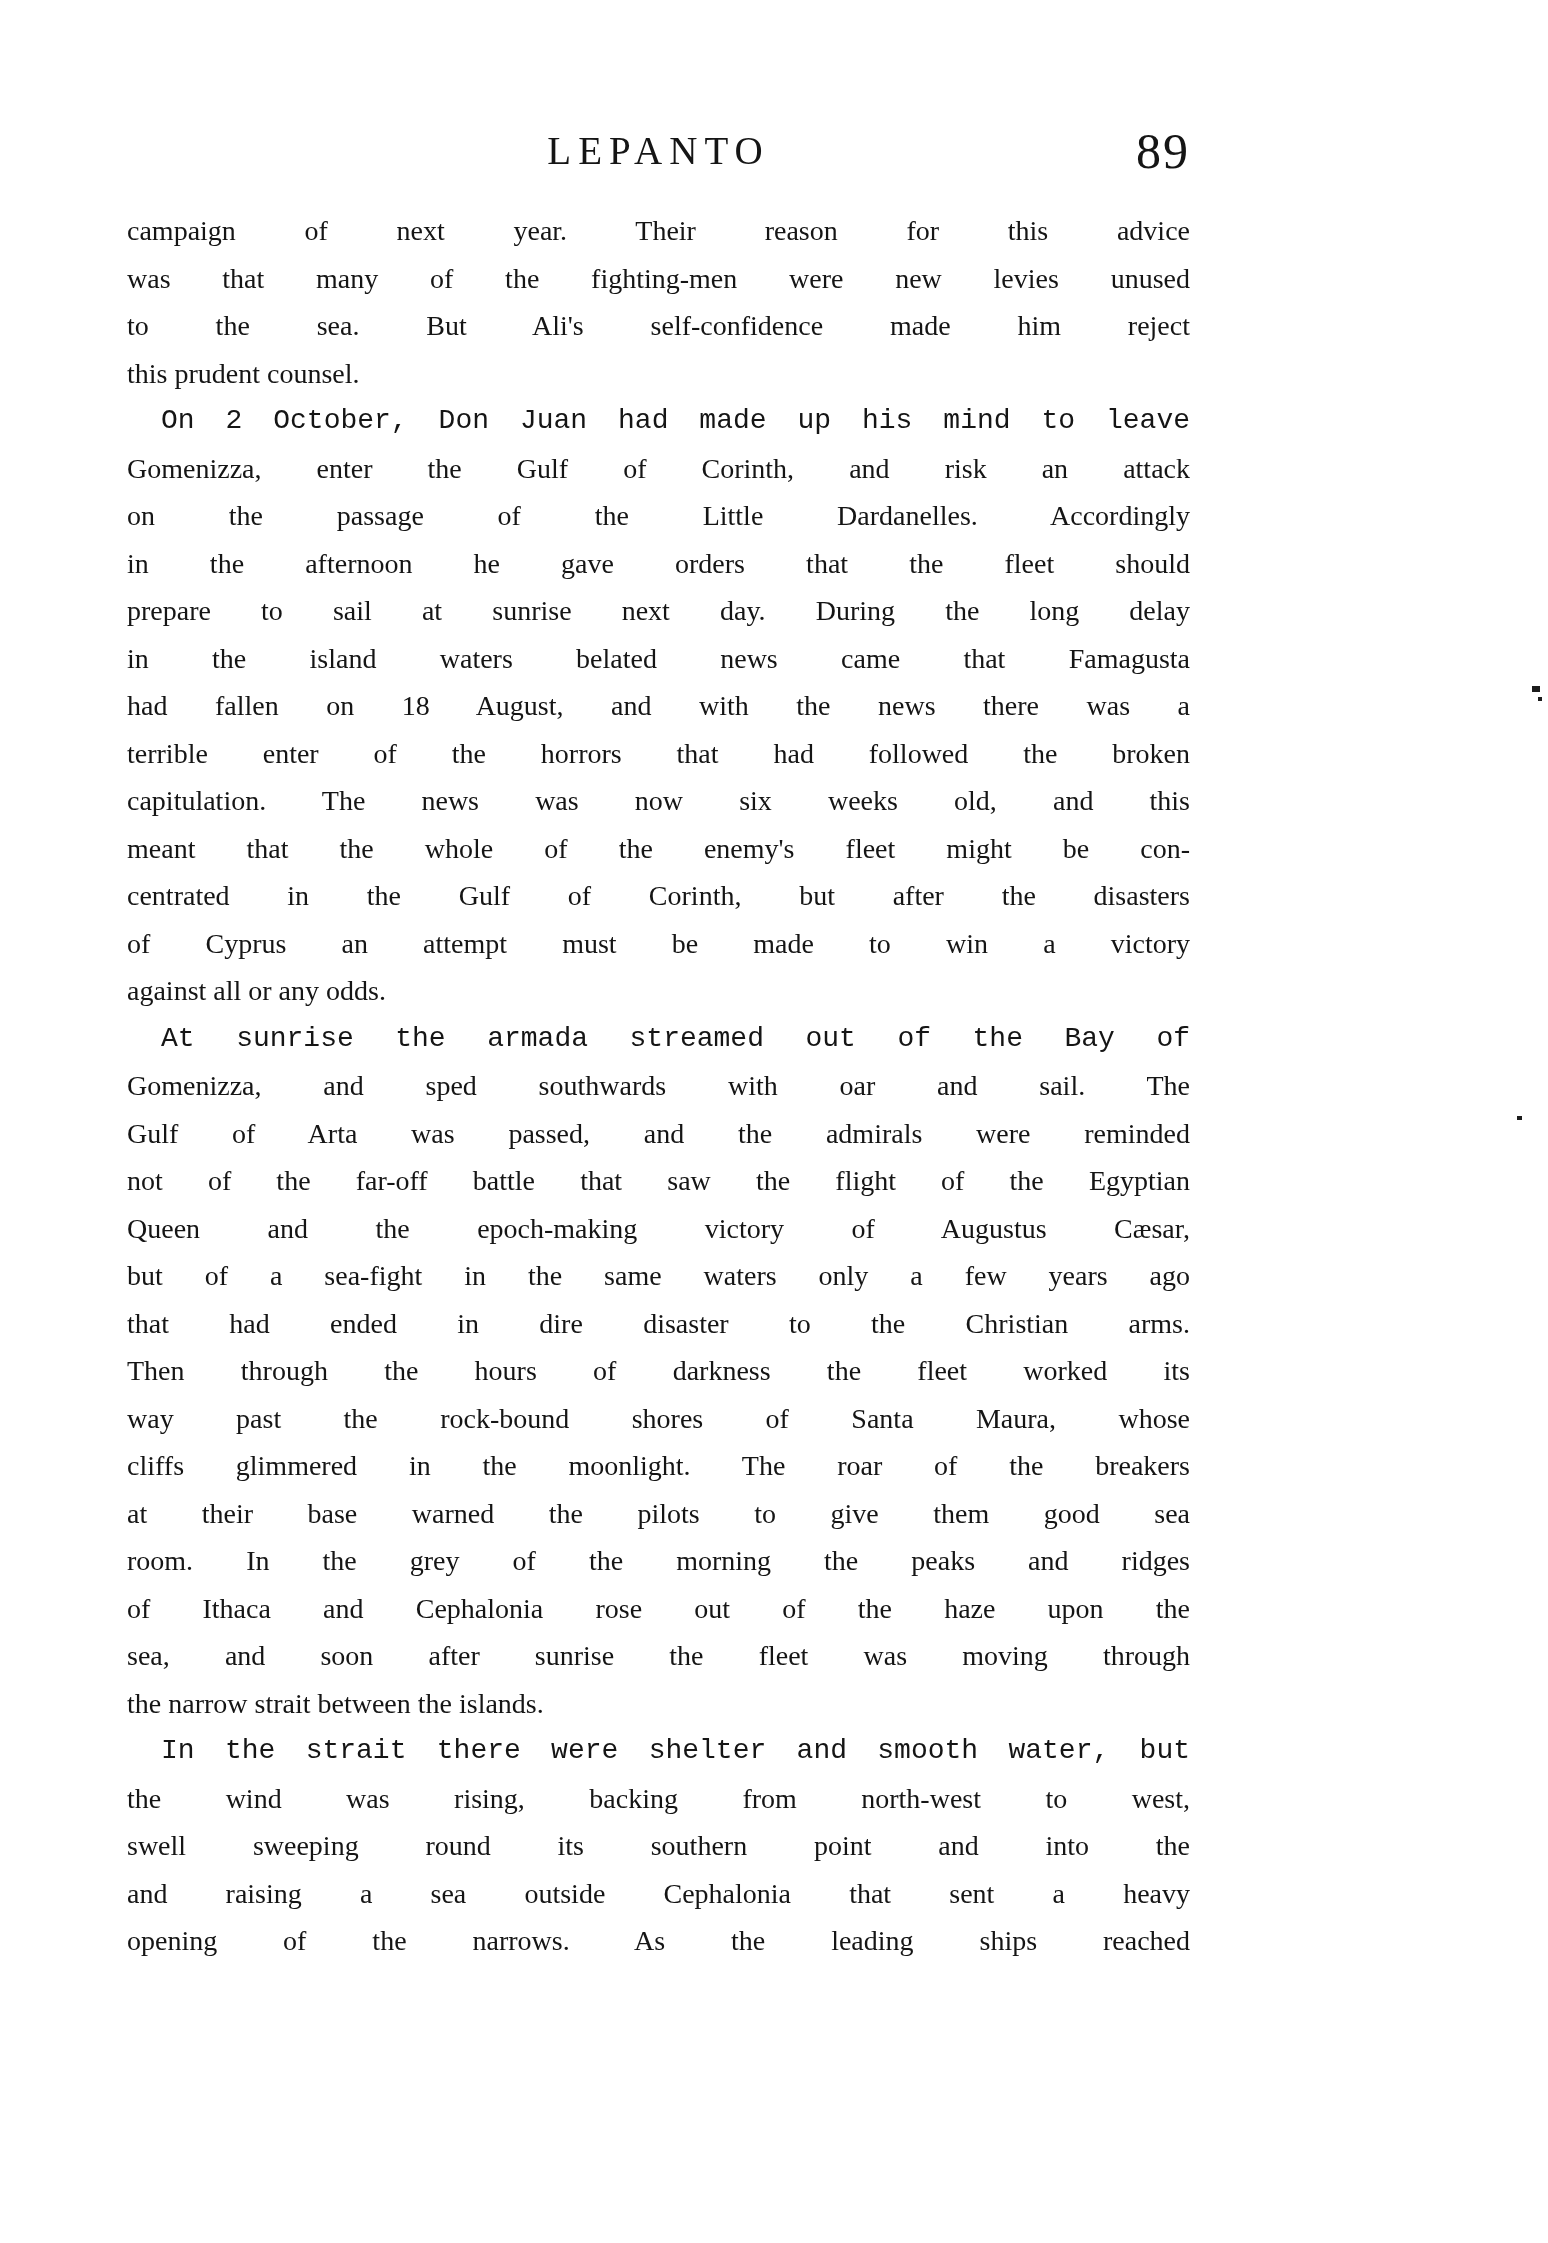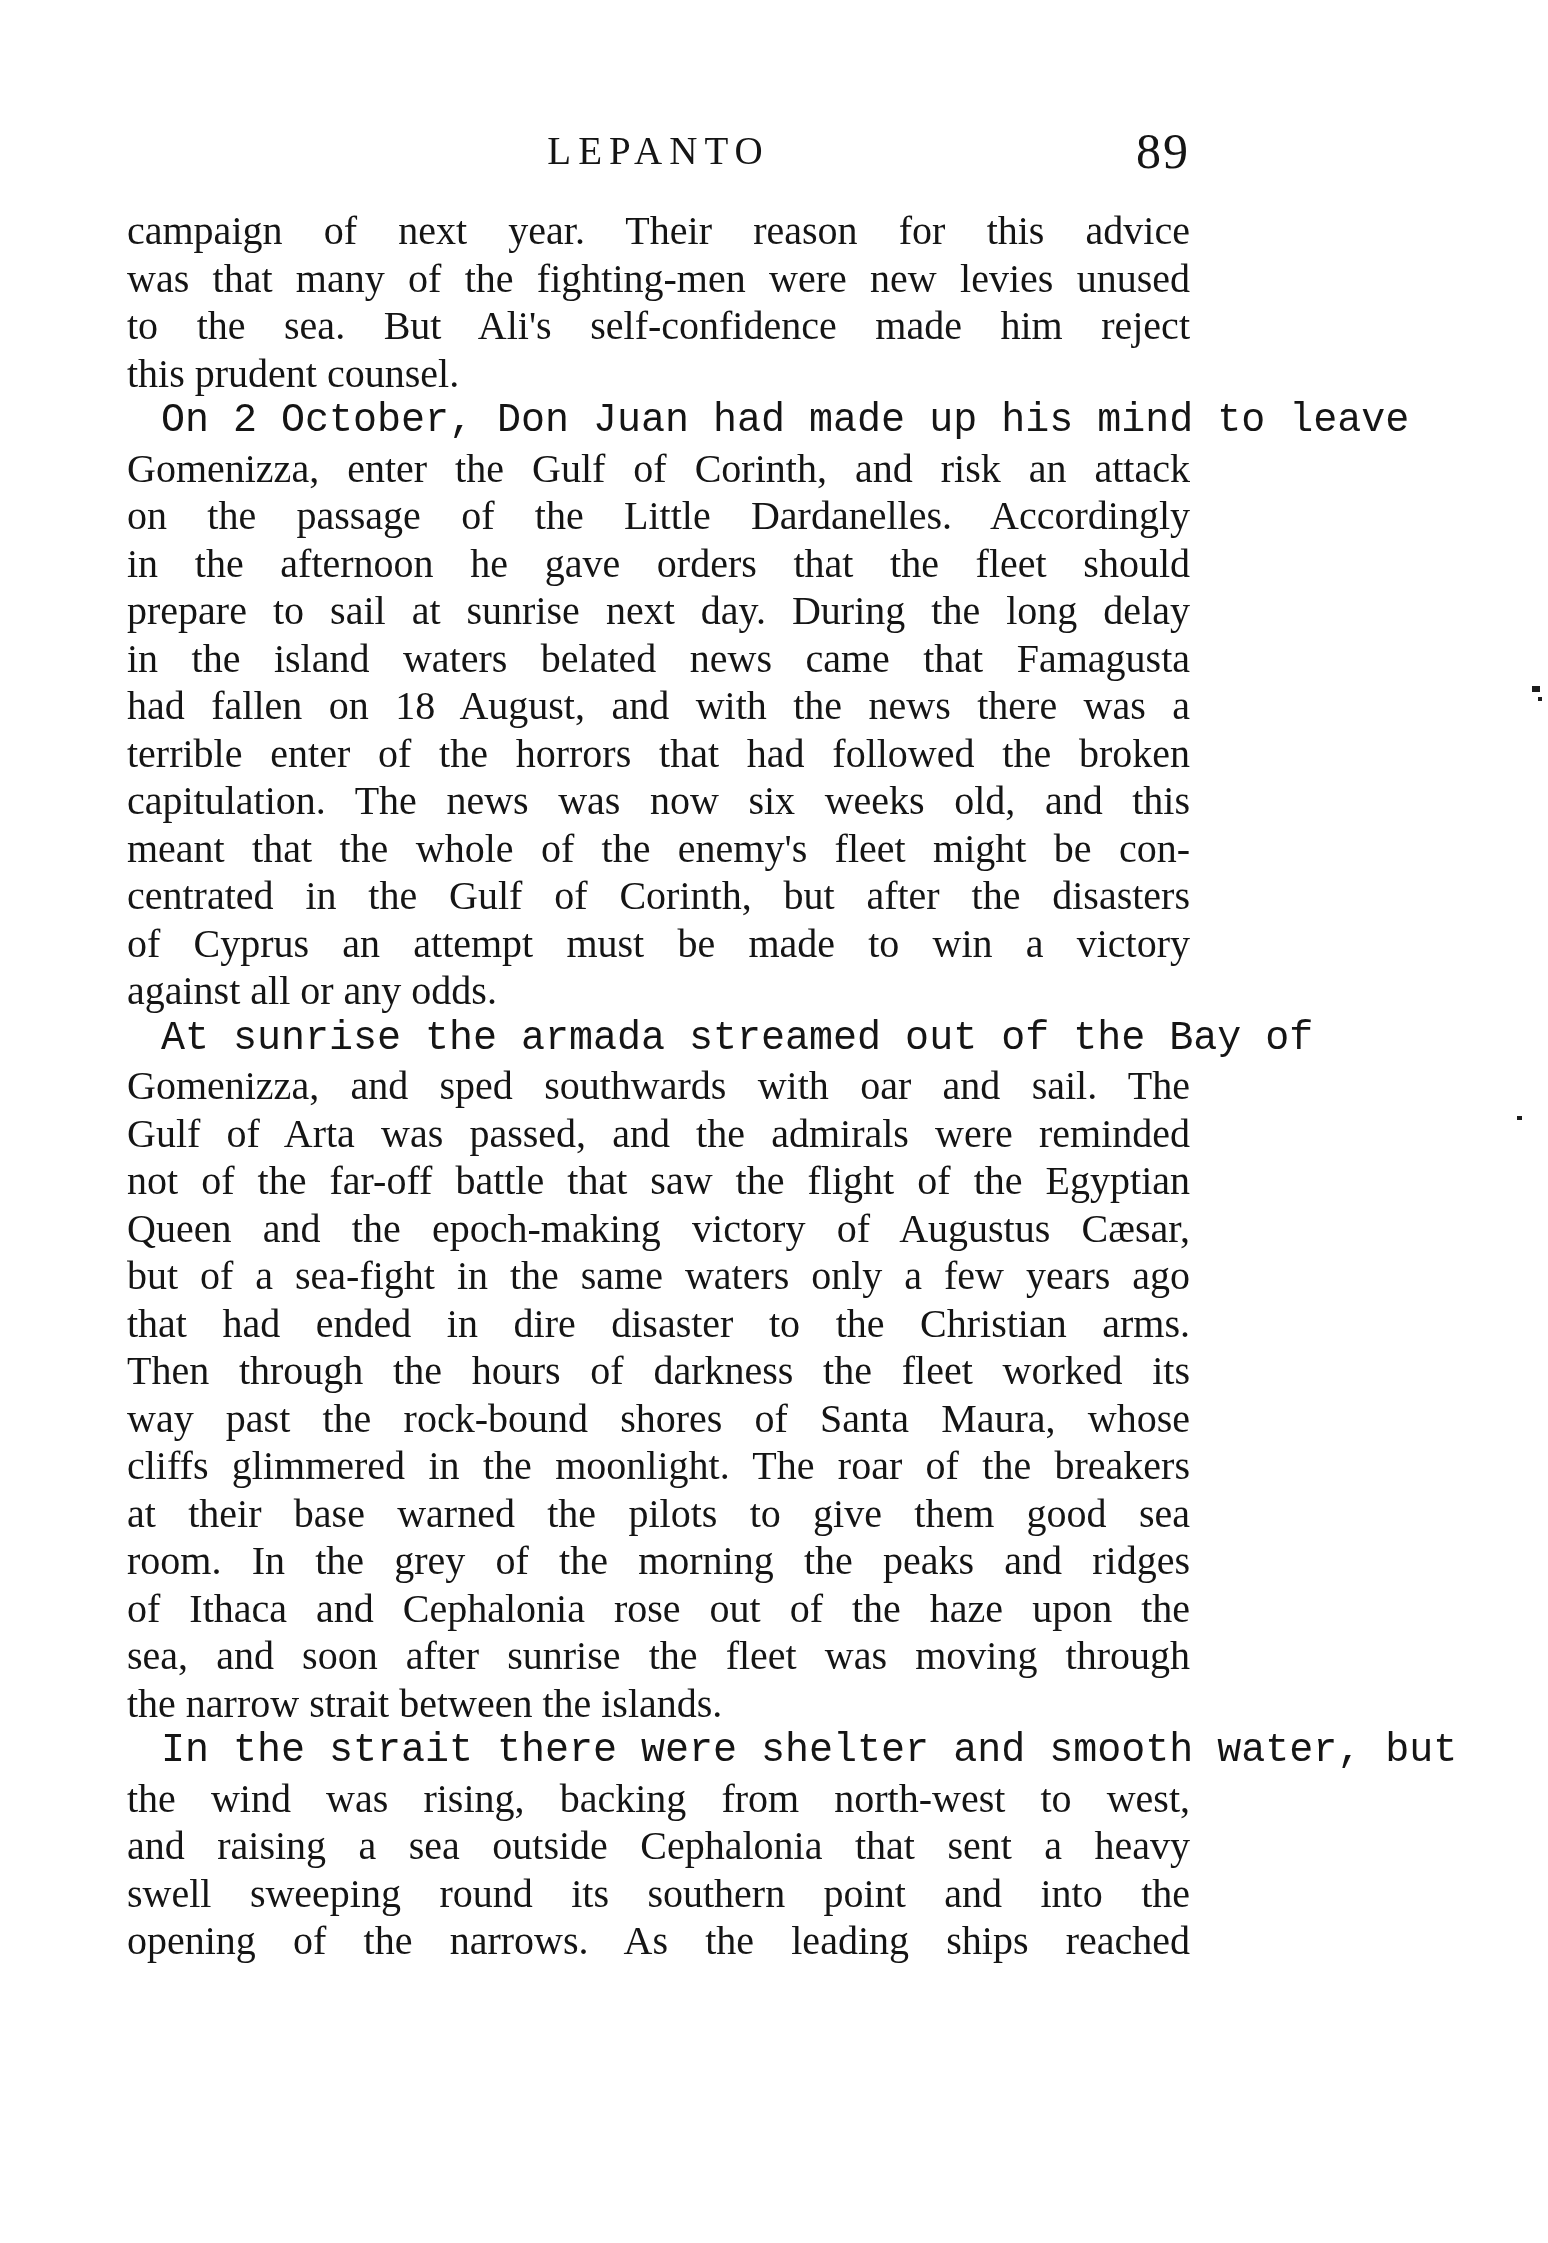--- a/index.html
+++ b/index.html
@@ -41,21 +41,21 @@
   .page-num {
     position: absolute;
     right: 0;
     top: 0;
     font-size: 50px;
     letter-spacing: 2px;
     line-height: 42px;
   }
   .page-text {
     margin-top: 35px;
-    font-size: 40px;
+    font-size: 28px;
   }
   .para { margin: 0; }
   .line {
     line-height: 47.5px;
     height: 47.5px;
     text-align: justify;
     text-align-last: justify;
     overflow: visible;
     white-space: nowrap;
   }
@@ -113,22 +113,22 @@
           <div class="line">cliffs glimmered in the moonlight. The roar of the breakers</div>
           <div class="line">at their base warned the pilots to give them good sea</div>
           <div class="line">room. In the grey of the morning the peaks and ridges</div>
           <div class="line">of Ithaca and Cephalonia rose out of the haze upon the</div>
           <div class="line">sea, and soon after sunrise the fleet was moving through</div>
           <div class="line no-stretch">the narrow strait between the islands.</div>
         </div>
         <div class="para">
           <div class="line first">In the strait there were shelter and smooth water, but</div>
           <div class="line">the wind was rising, backing from north-west to west,</div>
+          <div class="line">swell sweeping round its southern point and into the</div>
           <div class="line">and raising a sea outside Cephalonia that sent a heavy</div>
-          <div class="line">swell sweeping round its southern point and into the</div>
           <div class="line">opening of the narrows. As the leading ships reached</div>
         </div>
       </div>
   </div>
 <div class="artifact" style="left: 1532px; top: 686px; width: 8px; height: 6px;"></div>
     <div class="artifact" style="left: 1538px; top: 697px; width: 4px; height: 4px;"></div>
     <div class="artifact" style="left: 1517px; top: 1116px; width: 5px; height: 4px;"></div>
   </div>
 
 </body></html>

